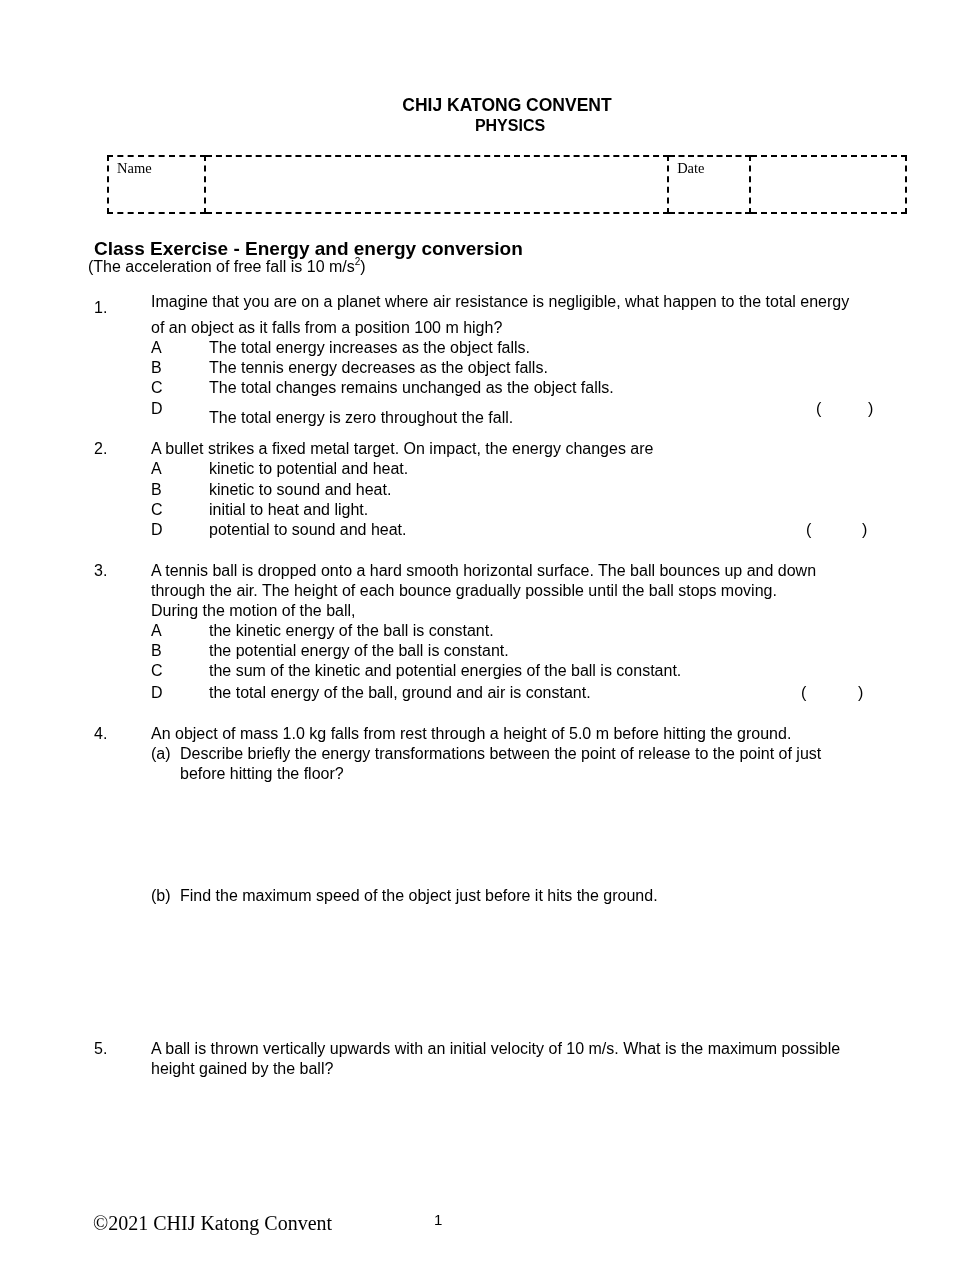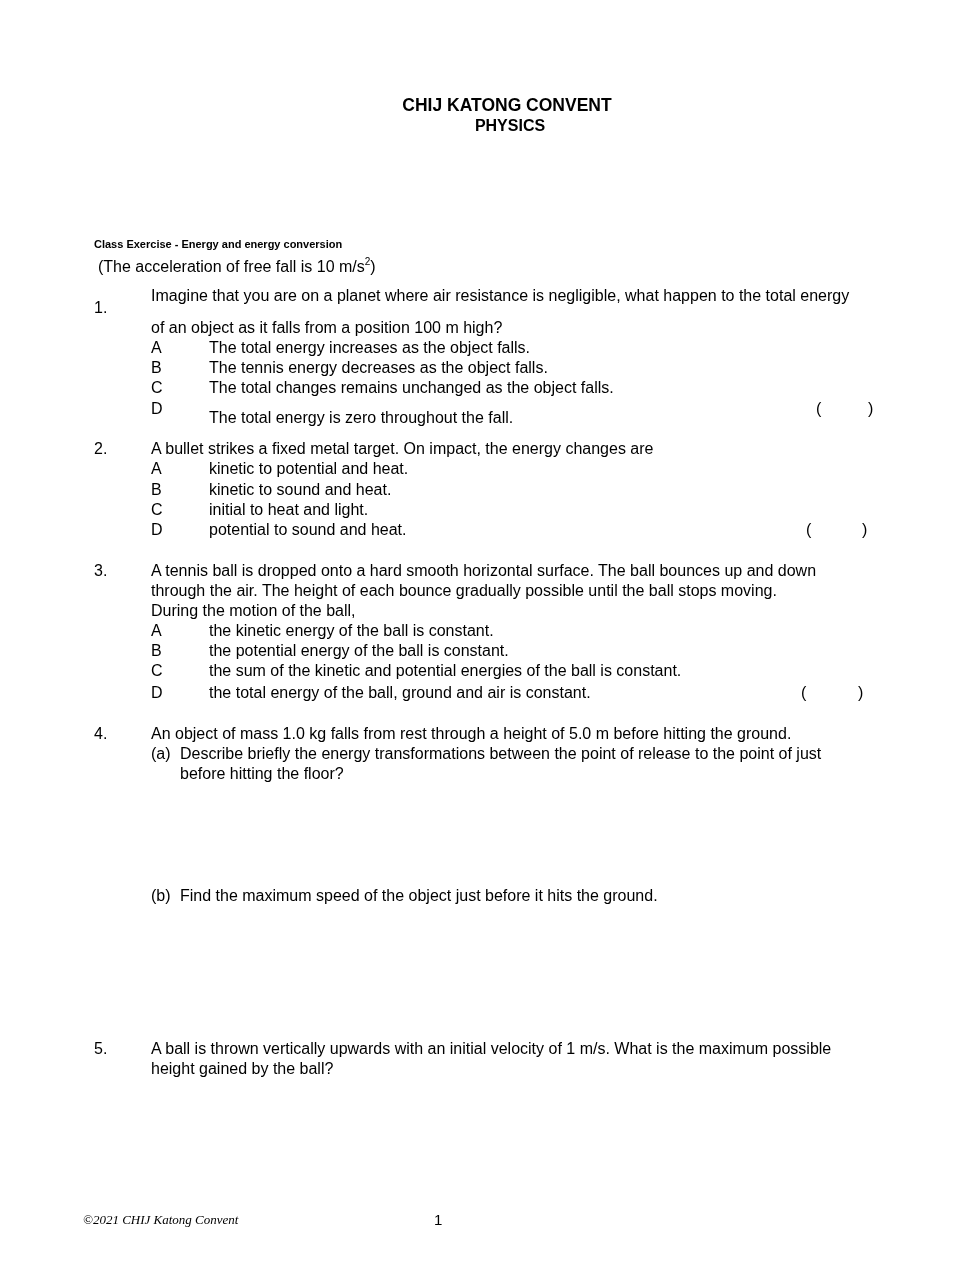--- a/index.html
+++ b/index.html
@@ -15,59 +15,65 @@
       position: absolute; left: 107px; top: 155px; width: 800px; height: 59px;
       border-collapse: collapse; table-layout: fixed;
       font-family: "Liberation Serif", serif; font-size: 14.5px;
     }
     .info-table td {
       border: 2px dashed #000; height: 25px; padding: 0 0 0 8px; vertical-align: top;
       line-height: 22px;
     }
     .col1 { width: 93px; } .col2 { width: 444px; } .col3 { width: 78px; } .col4 { width: 150px; }
 
-    .section-title { left: 94px; top: 238px; font-weight: bold; font-size: 11px; }
-    .section-note { left: 98px; top: 258px; font-size: 16px; }
+    .section-title { left: 94px; top: 238px; font-weight: bold; font-size: 19px; }
+    .section-note { left: 88px; top: 258px; font-size: 16px; }
     .section-note sup { font-size: 10px; position: relative; top: -2px; vertical-align: top; }
 
     .q { font-size: 16px; line-height: 20.2px; }
     .qnum { left: 94px; }
     .qtext { left: 151px; }
     .optl { left: 151px; }
     .optt { left: 209px; }
     .sub-lbl { left: 151px; }
     .sub-txt { left: 180px; }
     .paren { font-size: 16px; }
 
-    .footer-left { left: 83px; top: 1212px; font-family: "Liberation Serif", serif; font-size: 13px; font-style: italic; }
+    .footer-left { left: 93px; top: 1212px; font-family: "Liberation Serif", serif; font-size: 20px; }
     .footer-num { left: 434px; top: 1211px; font-size: 15px; }
   </style>
 </head>
 <body>
 
 <div class="abs hdr-title">CHIJ KATONG CONVENT</div>
 <div class="abs hdr-sub">PHYSICS</div>
 
 <table class="info-table">
   <colgroup>
       <col class="col1">
       <col class="col2">
       <col class="col3">
       <col class="col4">
     </colgroup>
   <tbody>
+      <tr>
+    <td>Name</td>
+    <td></td>
+    <td>Date</td>
+    <td></td>
+  </tr>
 </tbody>
   </table>
 
 <div class="abs section-title">Class Exercise - Energy and energy conversion</div>
 <div class="abs section-note"><span>(The acceleration of free fall is 10 m/s</span><sup>2</sup><span>)</span></div>
 
 <div>
   <div class="abs q qnum" style="top:298px">1.</div>
-  <div class="abs q qtext" style="top:286px">Imagine that you are on a planet where air resistance is negligible, what happen to the total energy</div>
+  <div class="abs q qtext" style="top:292px">Imagine that you are on a planet where air resistance is negligible, what happen to the total energy</div>
   <div class="abs q qtext" style="top:318px">of an object as it falls from a position 100 m high?</div>
   <div class="abs q optl" style="top:338px">A</div>
   <div class="abs q optt" style="top:338px">The total energy increases as the object falls.</div>
   <div class="abs q optl" style="top:358px">B</div>
   <div class="abs q optt" style="top:358px">The tennis energy decreases as the object falls.</div>
   <div class="abs q optl" style="top:378px">C</div>
   <div class="abs q optt" style="top:378px">The total changes remains unchanged as the object falls.</div>
   <div class="abs q optl" style="top:399px">D</div>
   <div class="abs q optt" style="top:408px">The total energy is zero throughout the fall.</div>
   <div class="abs paren" style="top:400px;left:816px">(</div>
@@ -111,18 +117,18 @@
   <div class="abs q qtext" style="top:724px">An object of mass 1.0 kg falls from rest through a height of 5.0 m before hitting the ground.</div>
   <div class="abs q sub-lbl" style="top:744px">(a)</div>
   <div class="abs q sub-txt" style="top:744px">Describe briefly the energy transformations between the point of release to the point of just</div>
   <div class="abs q sub-txt" style="top:764px">before hitting the floor?</div>
   <div class="abs q sub-lbl" style="top:886px">(b)</div>
   <div class="abs q sub-txt" style="top:886px">Find the maximum speed of the object just before it hits the ground.</div>
 </div>
 
 <div>
   <div class="abs q qnum" style="top:1039px">5.</div>
-  <div class="abs q qtext" style="top:1039px">A ball is thrown vertically upwards with an initial velocity of 1 m/s. What is the maximum possible</div>
+  <div class="abs q qtext" style="top:1039px">A ball is thrown vertically upwards with an initial velocity of 10 m/s. What is the maximum possible</div>
   <div class="abs q qtext" style="top:1059px">height gained by the ball?</div>
 </div>
 
 <div class="abs footer-left">©2021 CHIJ Katong Convent</div>
 <div class="abs footer-num">1</div>
 
 </body></html>

